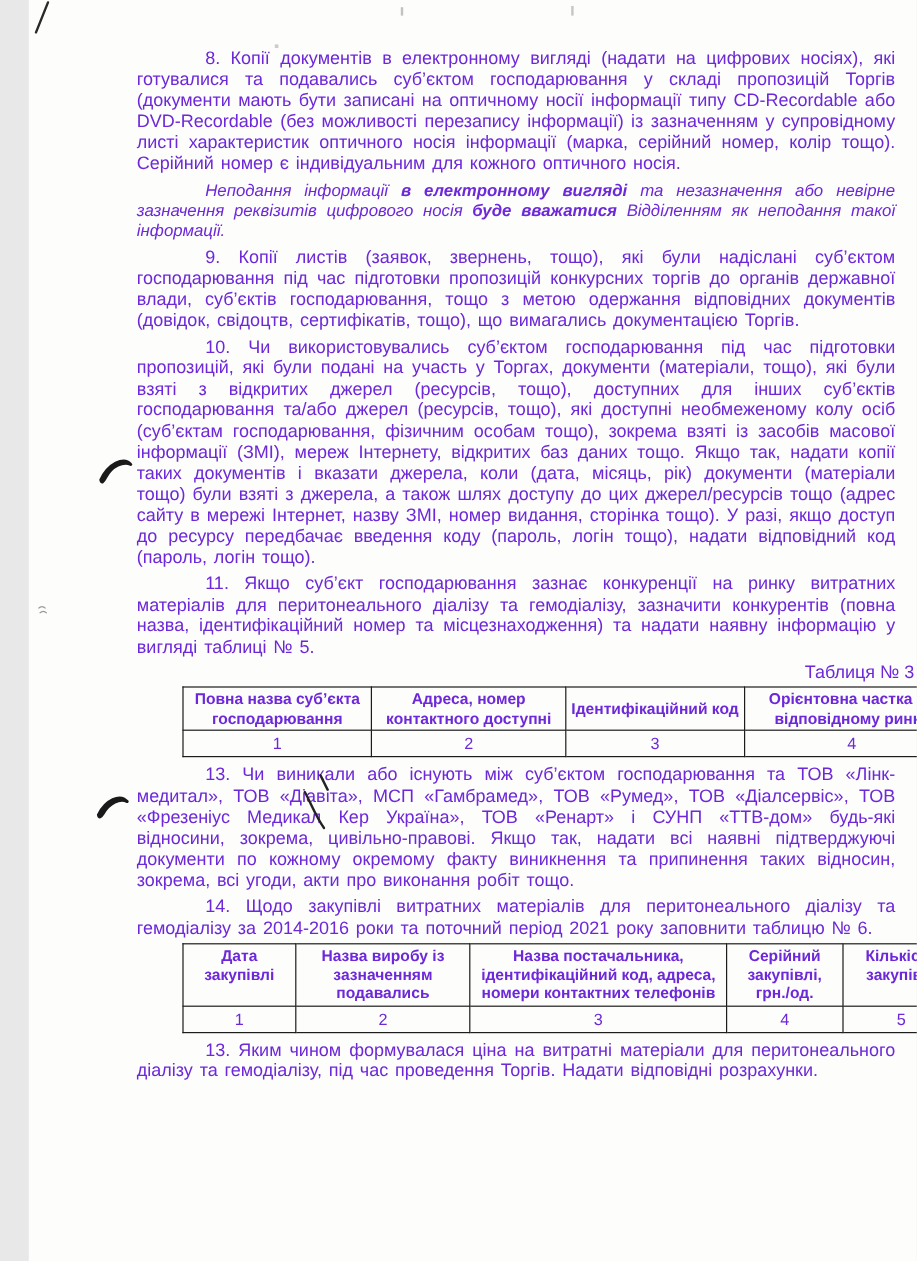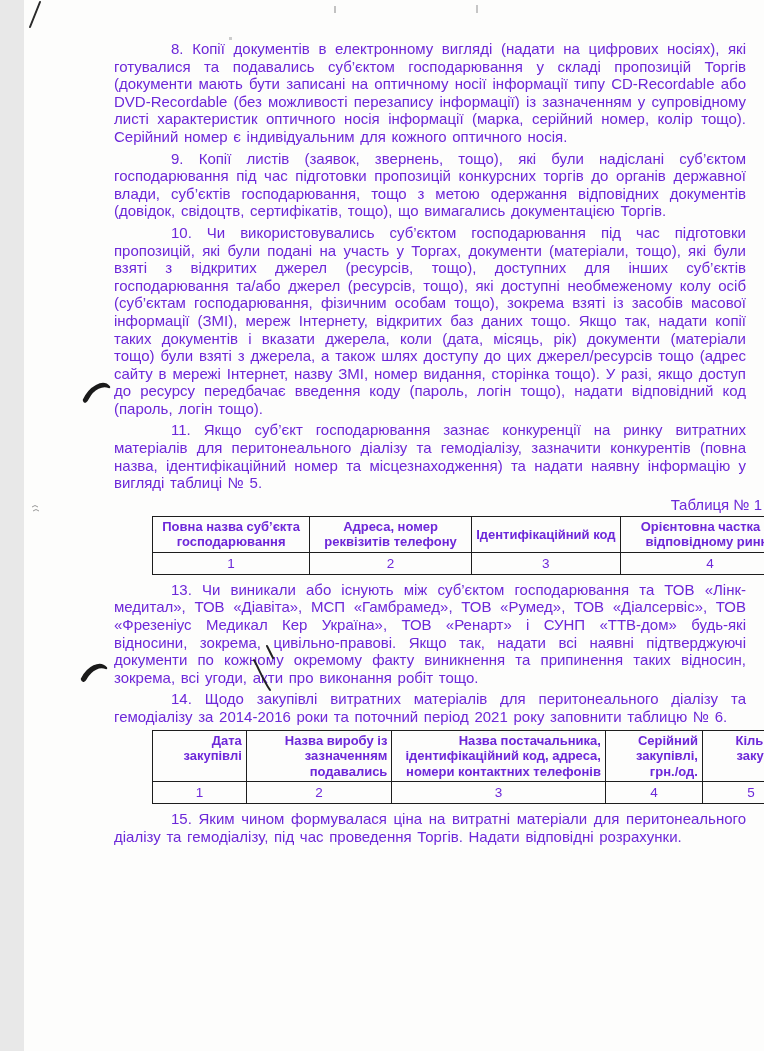--- a/index.html
+++ b/index.html
@@ -52,60 +52,61 @@
     text-align:center;
     vertical-align:middle;
     padding:2px 4px;
     box-sizing:border-box;
   }
   table.doc td.th{
     font-weight:bold;
     font-size:13px;
     line-height:15.5px;
   }
-  table.t6 td.th{vertical-align:top;text-align:right;}
+  table.t6 td.th{vertical-align:top;}
   table.doc tr.idx td{
     font-size:13.5px;
     height:22px;
     font-weight:normal;
   }
   .overlay{
     position:absolute;left:0;top:0;width:764px;height:1051px;
     pointer-events:none;
   }
 </style>
 </head>
 <body>
 
 <div class="page">
 
   <div class="content">
 
     <p class="para">8. Копії документів в електронному вигляді (надати на цифрових носіях), які готувалися та подавались суб’єктом господарювання у складі пропозицій Торгів (документи мають бути записані на оптичному носії інформації типу CD-Recordable або DVD-Recordable (без можливості перезапису інформації) із зазначенням у супровідному листі характеристик оптичного носія інформації (марка, серійний номер, колір тощо). Серійний номер є індивідуальним для кожного оптичного носія.</p>
 
+    <p class="note"><span>Неподання інформації </span><span class="b">в електронному вигляді</span><span> та незазначення або невірне зазначення реквізитів цифрового носія </span><span class="b">буде вважатися</span><span> Відділенням як неподання такої інформації.</span></p>
 
     <p class="para">9. Копії листів (заявок, звернень, тощо), які були надіслані суб’єктом господарювання під час підготовки пропозицій конкурсних торгів до органів державної влади, суб’єктів господарювання, тощо з метою одержання відповідних документів (довідок, свідоцтв, сертифікатів, тощо), що вимагались документацією Торгів.</p>
 
     <p class="para">10. Чи використовувались суб’єктом господарювання під час підготовки пропозицій, які були подані на участь у Торгах, документи (матеріали, тощо), які були взяті з відкритих джерел (ресурсів, тощо), доступних для інших суб’єктів господарювання та/або джерел (ресурсів, тощо), які доступні необмеженому колу осіб (суб’єктам господарювання, фізичним особам тощо), зокрема взяті із засобів масової інформації (ЗМІ), мереж Інтернету, відкритих баз даних тощо. Якщо так, надати копії таких документів і вказати джерела, коли (дата, місяць, рік) документи (матеріали тощо) були взяті з джерела, а також шлях доступу до цих джерел/ресурсів тощо (адрес сайту в мережі Інтернет, назву ЗМІ, номер видання, сторінка тощо). У разі, якщо доступ до ресурсу передбачає введення коду (пароль, логін тощо), надати відповідний код (пароль, логін тощо).</p>
 
     <p class="para">11. Якщо суб’єкт господарювання зазнає конкуренції на ринку витратних матеріалів для перитонеального діалізу та гемодіалізу, зазначити конкурентів (повна назва, ідентифікаційний номер та місцезнаходження) та надати наявну інформацію у вигляді таблиці № 5.</p>
 
-    <div class="tcaption">Таблиця № 1</div>
+    <div class="tcaption">Таблиця № 3</div>
 
     <table class="doc t5">
       <colgroup>
         <col style="width:24.3%">
           <col style="width:25%">
           <col style="width:23%">
           <col style="width:27.7%">
       </colgroup>
       <tbody>
           <tr>
         <td class="th">Повна назва суб’єкта господарювання</td>
-        <td class="th">Адреса, номер реквізитів телефону</td>
+        <td class="th">Адреса, номер контактного доступні</td>
         <td class="th">Ідентифікаційний код</td>
         <td class="th">Орієнтовна частка на відповідному ринку</td>
       </tr>
       <tr class="idx">
         <td>1</td>
         <td>2</td>
         <td>3</td>
         <td>4</td>
       </tr>
     </tbody>
@@ -136,21 +137,21 @@
       <tr class="idx">
         <td>1</td>
         <td>2</td>
         <td>3</td>
         <td>4</td>
         <td>5</td>
       </tr>
     </tbody>
       </table>
 
-    <p class="para">15. Яким чином формувалася ціна на витратні матеріали для перитонеального діалізу та гемодіалізу, під час проведення Торгів. Надати відповідні розрахунки.</p>
+    <p class="para">13. Яким чином формувалася ціна на витратні матеріали для перитонеального діалізу та гемодіалізу, під час проведення Торгів. Надати відповідні розрахунки.</p>
 
 
   </div>
 
   <svg class="overlay" viewBox="0 0 764 1051" xmlns="http://www.w3.org/2000/svg">
 
     <path d="M16 2 L6 27" stroke="#2a2a2a" stroke-width="2" fill="none" stroke-linecap="round"></path>
 
     <rect x="743" y="2" width="21" height="7" fill="#141414" transform="rotate(-2 753 5)"></rect>
 

